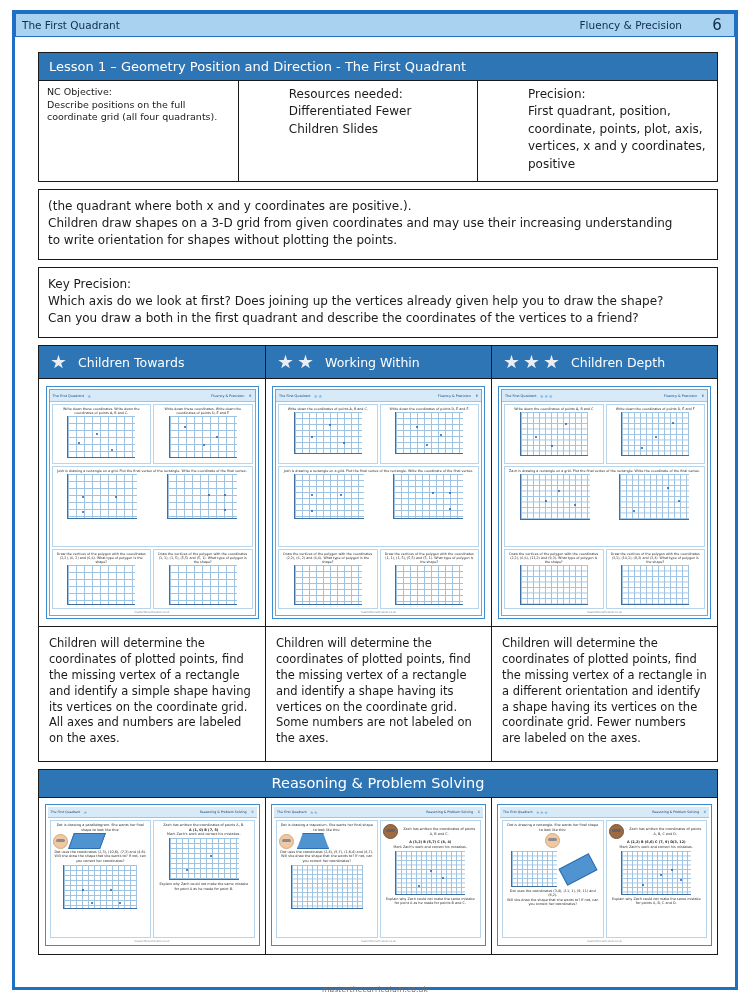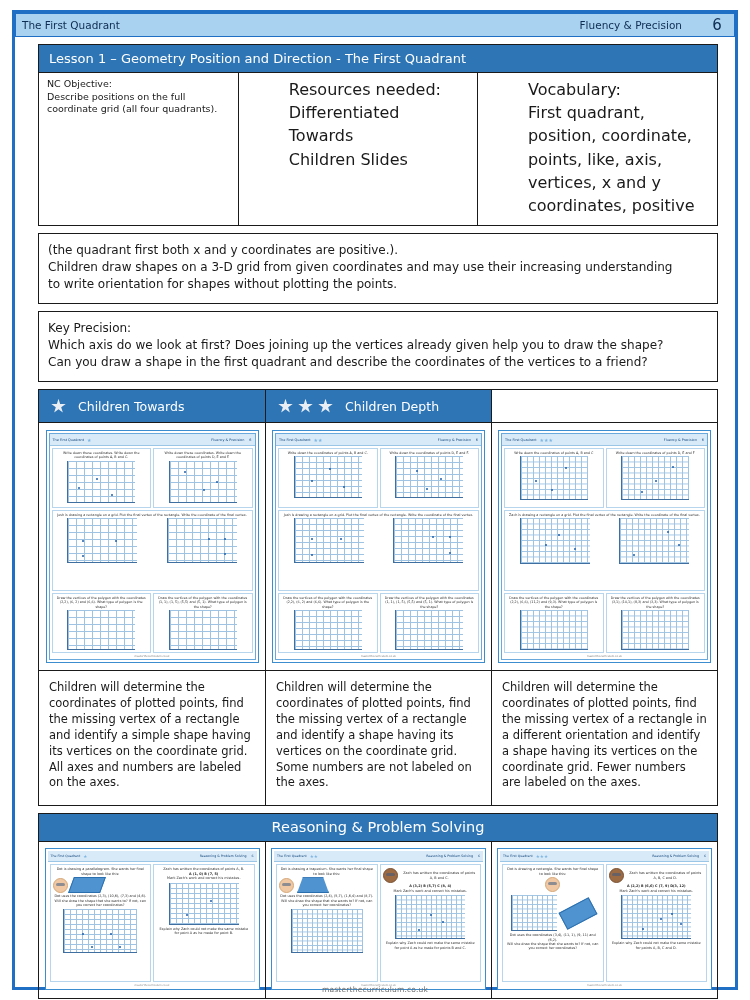--- a/index.html
+++ b/index.html
@@ -57,21 +57,21 @@
     font-size: 15px;
     color: #0e2d52;
     width: 22px;
     text-align: center;
   }
 
   
   .sheet {
     position: absolute;
     left: 38px;
-    top: 44px;
+    top: 52px;
     width: 680px;
   }
 
   .lesson-title {
     background: #2e75b6;
     color: #ffffff;
     font-size: 13px;
     padding: 6px 10px;
     border: 1px solid #1a1a1a;
     box-sizing: border-box;
@@ -89,21 +89,21 @@
     padding: 5px 8px 8px 8px;
     box-sizing: border-box;
     font-size: 10.5px;
     line-height: 1.32;
     min-height: 96px;
   }
   .cell-objective { width: 228px; border-right: 1px solid #1a1a1a; }
   .cell-resources { width: 225px; border-right: 1px solid #1a1a1a; }
   .cell-vocab     { width: 225px; }
   .cell-objective .lbl { font-size: 9.5px; }
-  .cell-resources .big, .cell-vocab .big { font-size: 16px; line-height: 1.45; }
+  .cell-resources .big, .cell-vocab .big { font-size: 12px; line-height: 1.45; }
 
   
   .block {
     border: 1px solid #1a1a1a;
     border-top: none;
     padding: 8px 9px 10px 9px;
     font-size: 12px;
     line-height: 1.42;
     box-sizing: border-box;
   }
@@ -353,47 +353,54 @@
 
   <div class="lesson-title">Lesson 1 – Geometry Position and Direction - The First Quadrant</div>
 
   <div class="info-row">
     <div class="info-cell cell-objective">
       <div class="lbl">NC Objective:</div>
       <div class="lbl">Describe positions on the full coordinate grid (all four quadrants).</div>
     </div>
     <div class="info-cell cell-resources">
       <div class="big">Resources needed:</div>
-      <div class="big">Differentiated Towards</div>
+      <div class="big">Differentiated Fewer</div>
       <div class="big">Children Slides</div>
     </div>
     <div class="info-cell cell-vocab">
-      <div class="big">Vocabulary:</div>
-      <div class="big">First quadrant, position, coordinate, points, like, axis, vertices, x and y coordinates, positive</div>
+      <div class="big">Precision:</div>
+      <div class="big">First quadrant, position, coordinate, points, plot, axis, vertices, x and y coordinates, positive</div>
     </div>
   </div>
 
   <div class="block spaced">
-    <p>(the quadrant first both x and y coordinates are positive.).</p>
+    <p>(the quadrant where both x and y coordinates are positive.).</p>
     <p>Children draw shapes on a 3-D grid from given coordinates and may use their increasing understanding</p>
     <p>to write orientation for shapes without plotting the points.</p>
   </div>
 
   <div class="block spaced">
     <p>Key Precision:</p>
     <p>Which axis do we look at first? Does joining up the vertices already given help you to draw the shape?</p>
-    <p>Can you draw a shape in the first quadrant and describe the coordinates of the vertices to a friend?</p>
+    <p>Can you draw a both in the first quadrant and describe the coordinates of the vertices to a friend?</p>
   </div>
 
   <div class="diff-header">
     <div class="diff-head-cell">
       <span class="stars">
         <i class="star"></i>
       </span>
       <span class="diff-label">Children Towards</span>
+    </div>
+    <div class="diff-head-cell">
+      <span class="stars">
+        <i class="star"></i>
+        <i class="star"></i>
+      </span>
+      <span class="diff-label">Working Within</span>
     </div>
     <div class="diff-head-cell">
       <span class="stars">
         <i class="star"></i>
         <i class="star"></i>
         <i class="star"></i>
       </span>
       <span class="diff-label">Children Depth</span>
     </div>
   </div>

